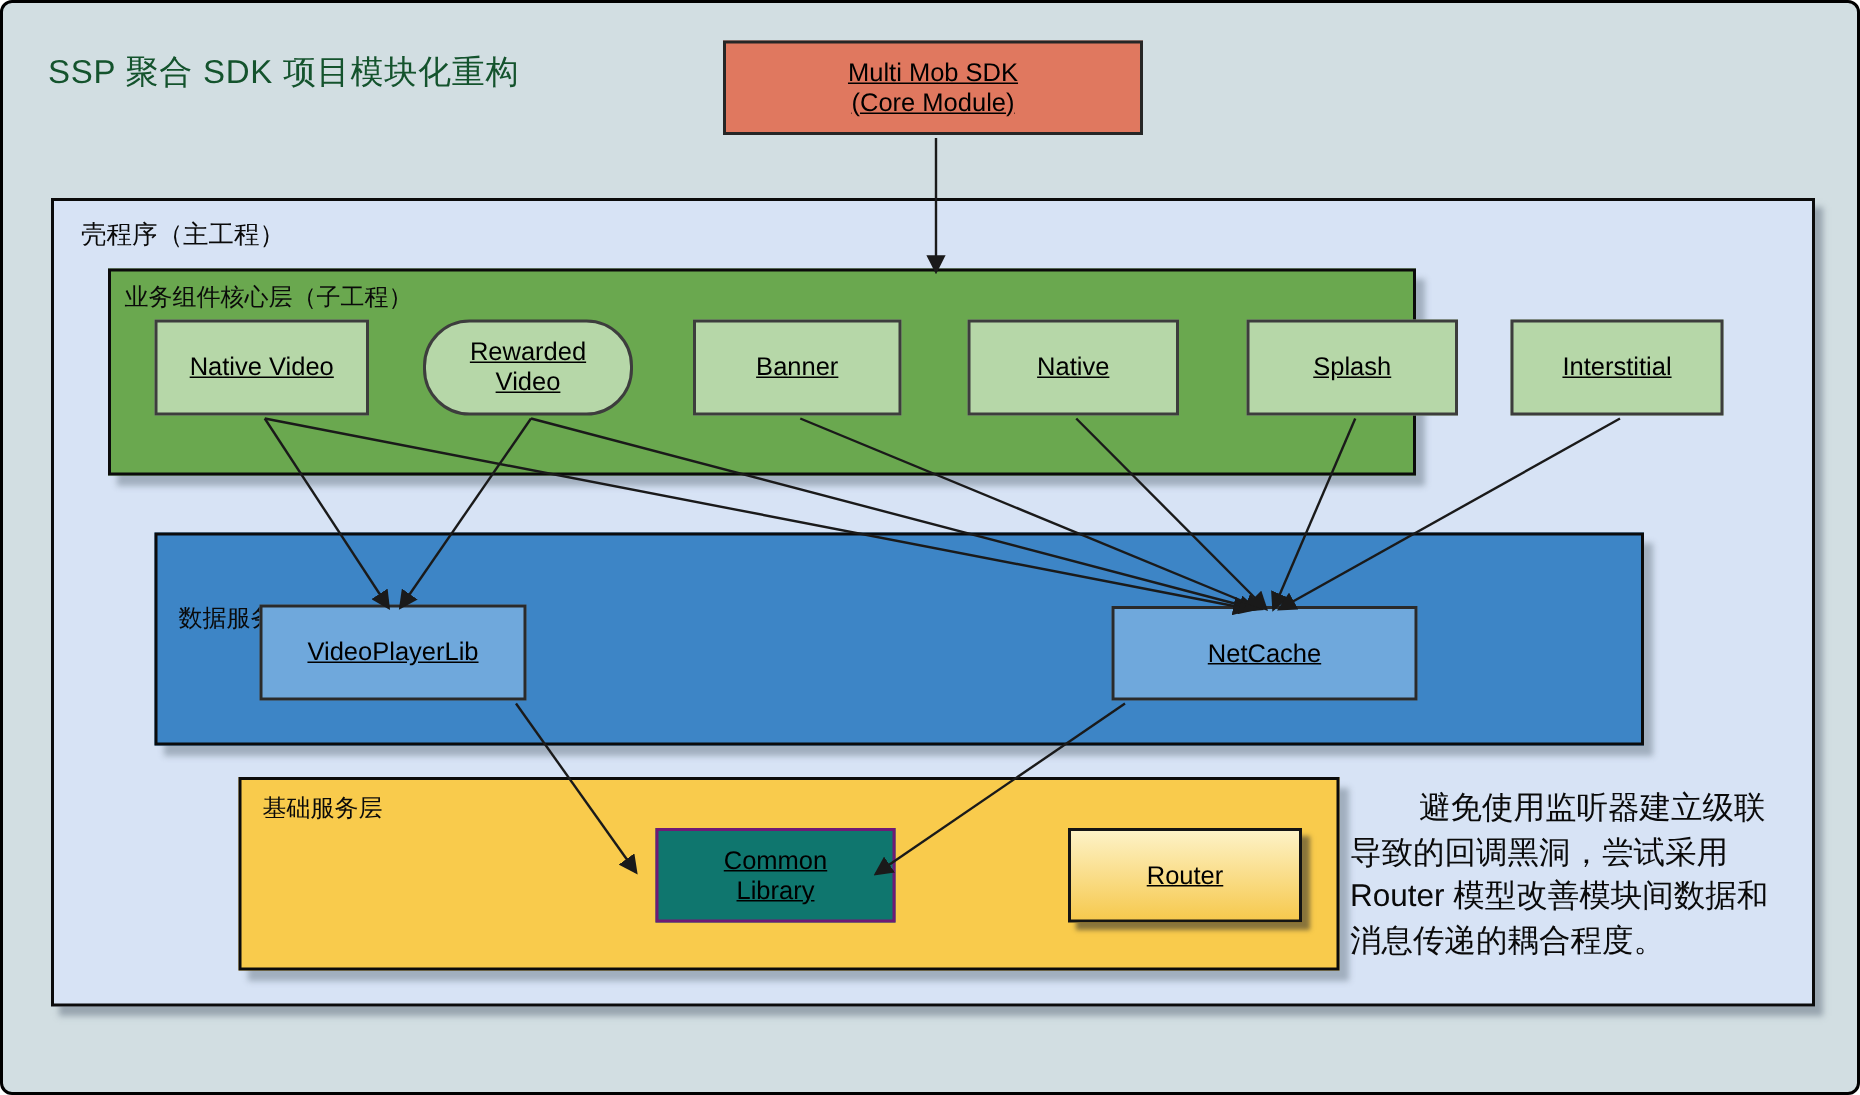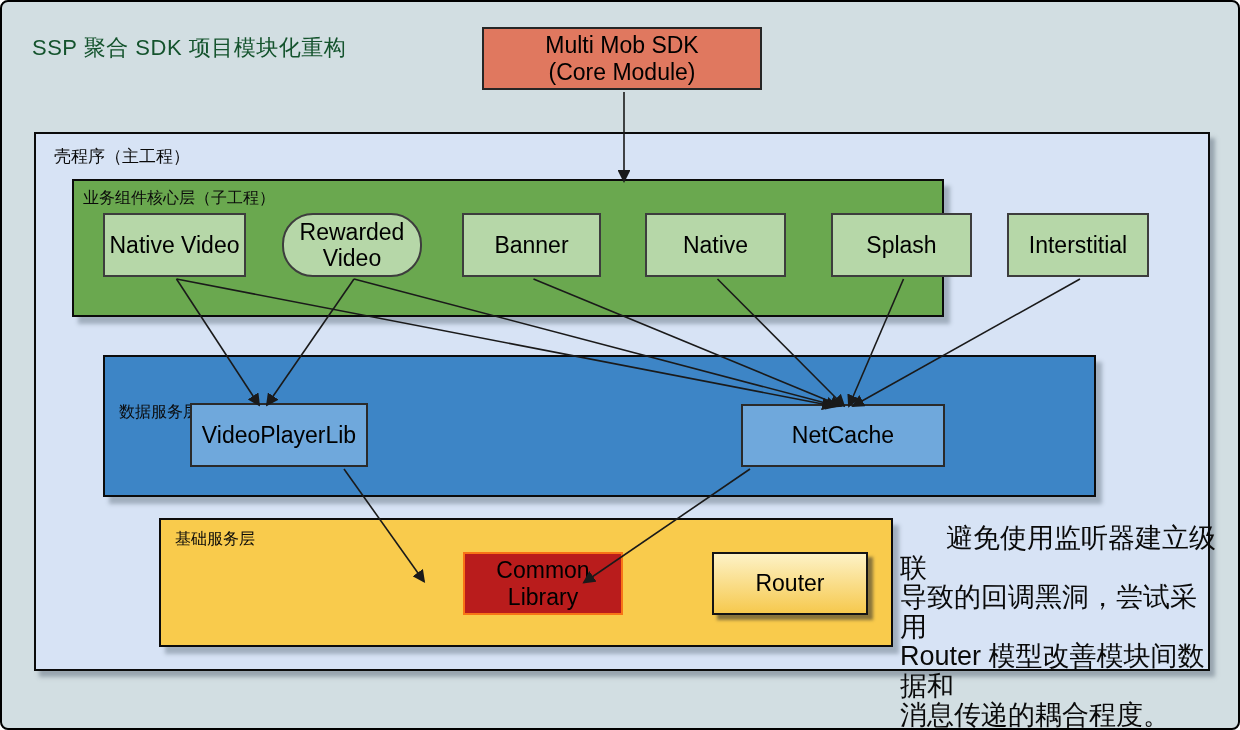--- a/index.html
+++ b/index.html
@@ -4,21 +4,21 @@
 <style>
   html,body{margin:0;padding:0;background:#fff;font-family:"Liberation Sans",sans-serif;}
   #canvas{
     position:relative;width:1236px;height:726px;margin:0;
     background:#d2dee2;border:2px solid #000;border-radius:8px;overflow:hidden;
     color:#111;
   }
   .page-title{position:absolute;left:30px;top:31px;font-size:22px;color:#14532d;letter-spacing:.5px;}
   
   .box{position:absolute;display:flex;align-items:center;justify-content:center;
-       text-align:center;font-size:23px;line-height:1.15;color:#000;box-sizing:border-box;}
+       text-align:center;font-size:17px;line-height:1.15;color:#000;box-sizing:border-box;text-decoration:underline;}
   .box span{display:inline-block;}
   .two-line span{max-width:108px;}
   
   #n-multimob{left:480px;top:25px;width:280px;height:63px;background:#e0785f;
       border:2px solid #262626;flex-direction:column;}
   
   .shell{position:absolute;left:32px;top:130px;width:1176px;height:539px;
       background:#d7e3f5;border:2px solid #0b0b0b;box-sizing:border-box;
       box-shadow:5px 6px 4px rgba(96,110,125,.5);}
   .layer-label{position:absolute;font-size:17px;color:#0a0a0a;white-space:nowrap;}
@@ -34,30 +34,30 @@
   
   .biz{background:#b6d7a8;border:2px solid #3d3d3d;top:32px;height:64px;}
   #n-native-video{left:29px;width:143px;text-align:right;}
   #n-rewarded-video{left:208px;width:140px;border-radius:31px;}
   #n-banner{left:388px;width:139px;}
   #n-native{left:571px;width:141px;}
   #n-splash{left:757px;width:141px;}
   #n-interstitial{left:933px;width:142px;justify-content:center;}
   
   .datbox{background:#6fa8dc;border:2px solid #2a2a2a;}
-  #n-videoplayerlib{left:68px;top:46px;width:178px;height:64px;margin-left:17px;}
+  #n-videoplayerlib{left:68px;top:46px;width:178px;height:64px;}
   #n-netcache{left:636px;top:47px;width:204px;height:63px;}
   
-  #n-common-library{left:302px;top:32px;width:160px;height:63px;background:#b91c1c;
-      border:2px solid #f97316;}
+  #n-common-library{left:276px;top:32px;width:160px;height:63px;background:#0f766e;
+      border:2px solid #701a75;}
   #n-router{left:551px;top:32px;width:156px;height:63px;
       background:linear-gradient(180deg,#fdf2c6,#f6c94e);border:2px solid #141414;
       box-shadow:5px 5px 3px rgba(45,45,45,.55);}
   
-  .note{position:absolute;left:864px;top:390px;width:322px;font-size:27px;
+  .note{position:absolute;left:864px;top:390px;width:322px;font-size:21px;
       line-height:29.5px;color:#0a0a0a;}
   .note .ln:first-child{text-indent:46px;}
   
   #arrows{position:absolute;left:0;top:0;width:1236px;height:726px;pointer-events:none;}
   #arrows line{stroke:#1a1a1a;stroke-width:1.6;}
 </style>
 </head>
 <body>
 
 <div id="canvas">

